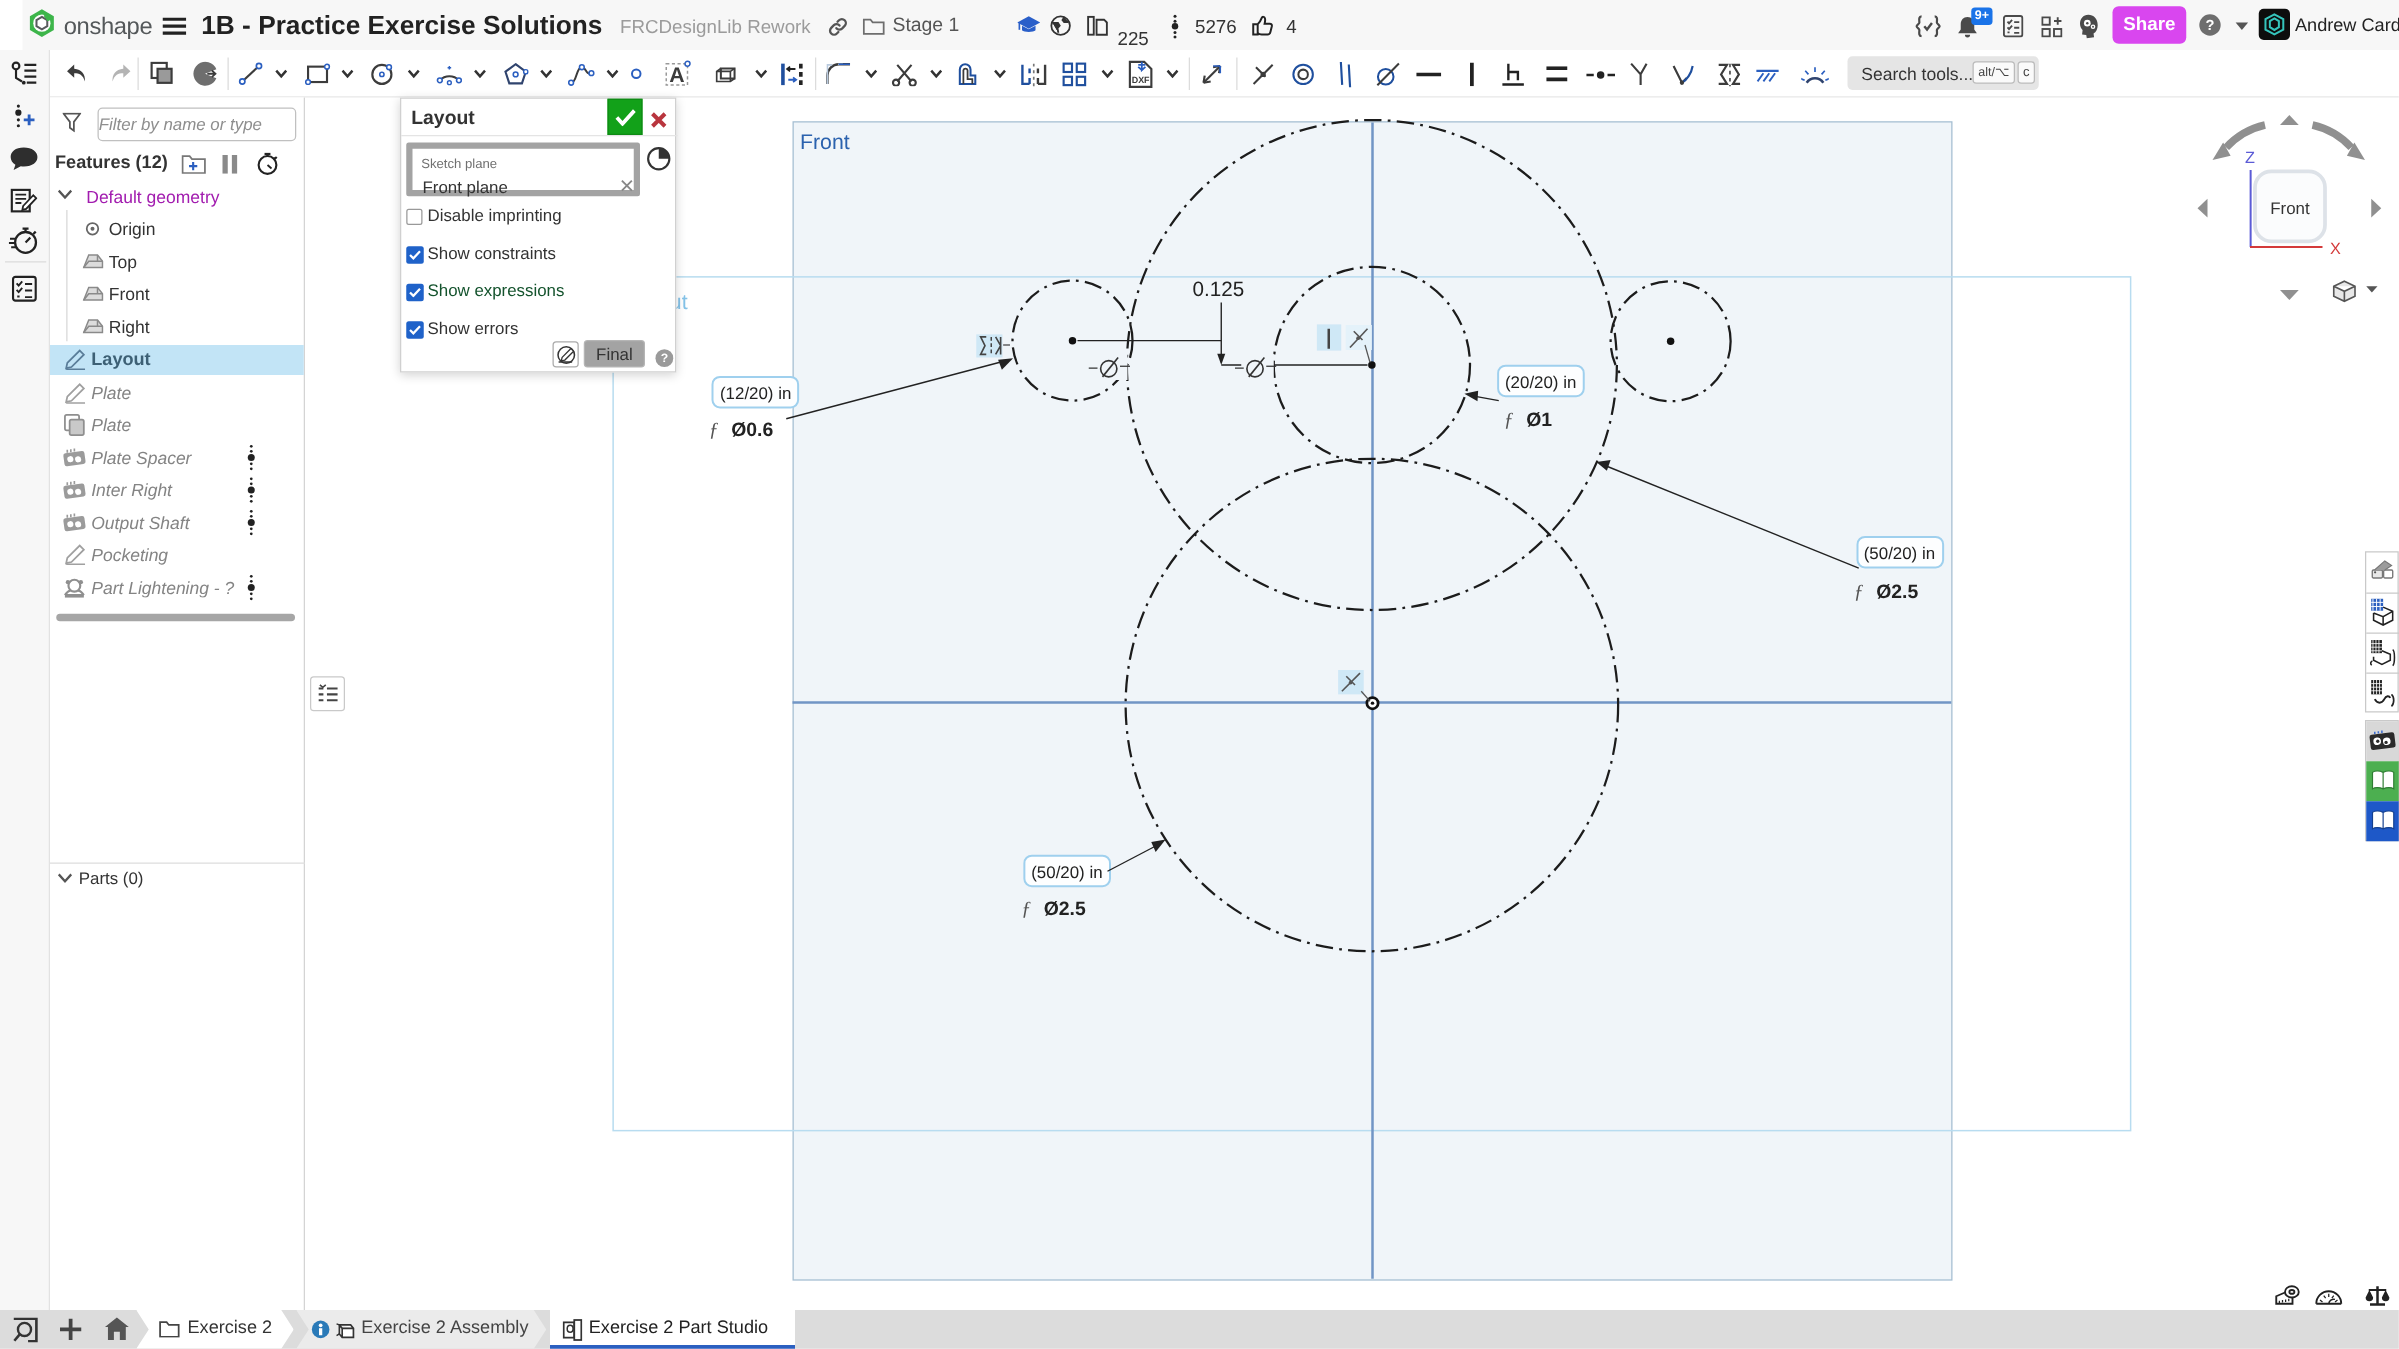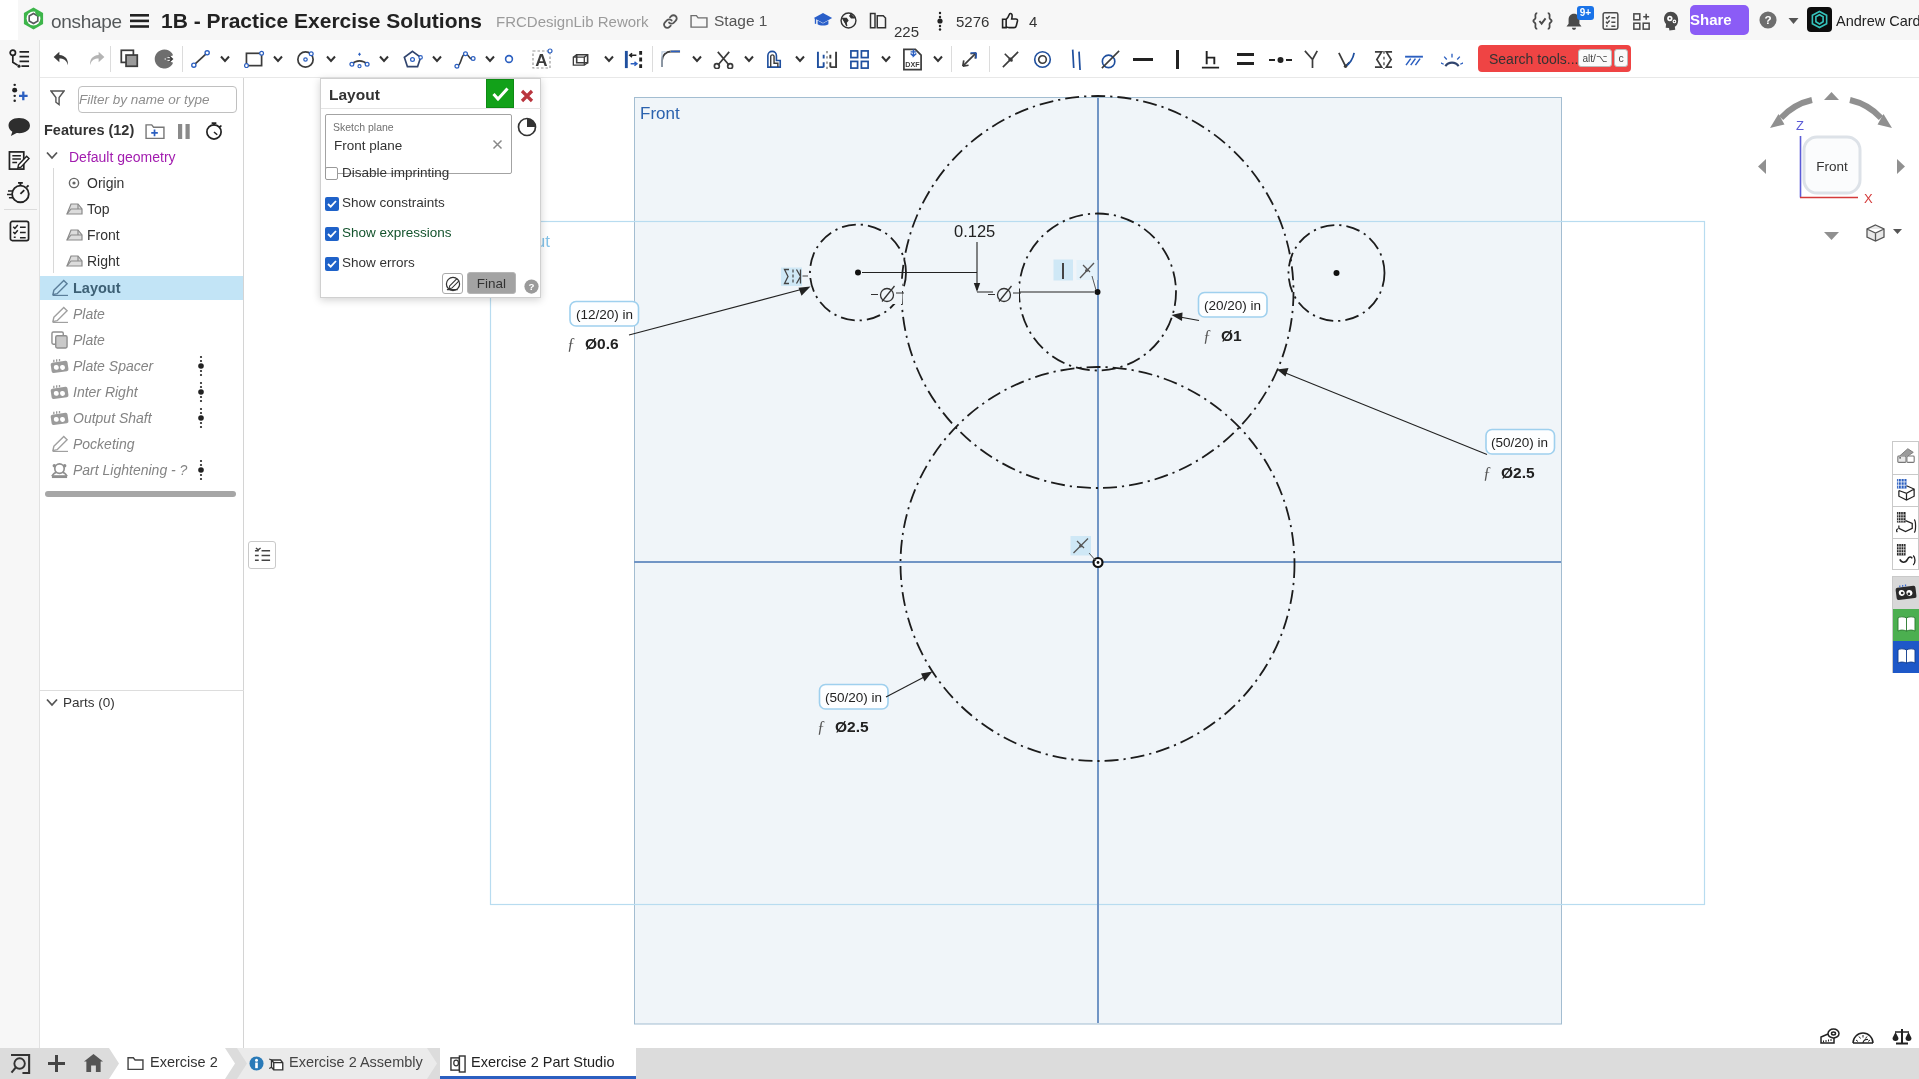--- a/index.html
+++ b/index.html
@@ -300,21 +300,21 @@
     <path d="M15.5 1 v7 M12 4.5 h7"></path>
   </svg>
 
   <svg class="abs" style="left:1644px;top:11px" width="19" height="20" viewBox="0 0 22 24">
     <path d="M10 1 C5 1 2 5 2 9.5 c0 2.5 1 4.5 2.5 6 L4 20 l4 0.5 l0.5 3 l7 -1 l-0.5 -3.5 c2.5 -1.5 4 -4.5 4 -8 C19 4.5 15 1 10 1 z" fill="#4a4a4a"></path>
     <circle cx="9" cy="9" r="3.2" fill="#fff"></circle>
     <circle cx="14.5" cy="12.5" r="2.2" fill="#fff"></circle>
     <circle cx="9" cy="9" r="1.2" fill="#4a4a4a"></circle>
     <circle cx="14.5" cy="12.5" r="0.9" fill="#4a4a4a"></circle>
   </svg>
-  <div class="abs" style="left:1672px;top:5px;width:59px;height:30px;background:#8b5cf6;border-radius:5px;color:#fff;font-size:15px;font-weight:bold;text-align:left;line-height:30px">Share</div>
+  <div class="abs" style="left:1672px;top:5px;width:59px;height:30px;background:#d946ef;border-radius:5px;color:#fff;font-size:15px;font-weight:bold;text-align:center;line-height:30px">Share</div>
 
   <svg class="abs" style="left:1741px;top:11px" width="18" height="18" viewBox="0 0 20 20">
     <circle cx="10" cy="10" r="9.5" fill="#6e6e6e"></circle>
     <text x="10" y="14.5" font-size="13" font-weight="bold" fill="#fff" text-anchor="middle" font-family="Liberation Sans">?</text>
   </svg>
   <svg class="abs" style="left:1770px;top:17px" width="11" height="8" viewBox="0 0 11 8">
       <path d="M0.5 1 L5.5 7 L10.5 1 z" fill="#555"></path>
     </svg>
 
   <div class="abs" style="left:1789px;top:7px;width:25px;height:25px;background:#0d0d0d;border-radius:4px">
@@ -537,21 +537,21 @@
   </svg>
   <svg class="abs" style="left:1404px;top:12px" width="20" height="15" viewBox="0 0 21 16">
     <path d="M1 5 h19" stroke="#2b5fc0" stroke-width="2"></path>
     <path d="M2 14 l5 -7 M7 14 l5 -7 M12 14 l5 -7" stroke="#2b5fc0" stroke-width="1.6"></path>
   </svg>
   <svg class="abs" style="left:1441px;top:9px" width="22" height="20" viewBox="0 0 23 21">
     <path d="M4.5 18 A 8.5 8.5 0 0 1 18.5 18" fill="none" stroke="#30446e" stroke-width="2.2"></path>
     <path d="M11.5 9 v-4 M6 11 l-2.7 -3 M17 11 l2.7 -3 M2.8 16 l-3.5 -1.5 M20.2 16 l3.5 -1.5" stroke="#2b5fc0" stroke-width="1.4"></path>
   </svg>
 
-  <div class="abs" style="left:1478px;top:5px;width:153px;height:27px;background:#ef4444;border-radius:4px">
+  <div class="abs" style="left:1478px;top:5px;width:153px;height:27px;background:#e5e5e5;border-radius:4px">
     <div class="abs" style="left:11px;top:6px;font-size:14px;color:#333">Search tools...</div>
     <div class="abs" style="left:100px;top:4px;width:34px;height:18px;background:#fafafa;border:1px solid #bbb;border-radius:3px;font-size:10px;color:#444;text-align:center;line-height:17px">alt/⌥</div>
     <div class="abs" style="left:136px;top:4px;width:14px;height:18px;background:#fafafa;border:1px solid #bbb;border-radius:3px;font-size:10.5px;color:#444;text-align:center;line-height:17px">c</div>
   </div>
 </div>
 <div id="leftstrip">
 
   <svg class="abs" style="left:8px;top:8px" width="23" height="21" viewBox="0 0 24 22">
     <circle cx="5" cy="5" r="2.8" fill="none" stroke="#222" stroke-width="1.8"></circle>
     <path d="M5 8 V15 L10 18" fill="none" stroke="#222" stroke-width="1.8"></path>
@@ -741,21 +741,21 @@
   <div class="abs" style="left:165px;top:0px;width:28px;height:29px;background:#12a119;border:1px solid #0e8a14">
     <svg style="margin:7px 0 0 5px" width="17" height="14" viewBox="0 0 17 14">
         <path d="M1.5 7 L6 12 L15.5 1.5" fill="none" stroke="#fff" stroke-width="3"></path>
       </svg>
   </div>
   <svg class="abs" style="left:199px;top:9.5px" width="14" height="14" viewBox="0 0 14 14">
       <path d="M2 2 L12 12 M12 2 L2 12" stroke="#b9353e" stroke-width="3.2"></path>
     </svg>
   <div class="abs" style="left:0;top:29px;width:221px;height:1px;background:#e4e4e4"></div>
 
-  <div class="abs" style="left:4px;top:35px;width:187px;height:60px;border:1px solid #a3a3a3;border-radius:2px">
+  <div class="abs" style="left:4px;top:35px;width:187px;height:43px;border:5px solid #a3a3a3;border-radius:2px">
     <div class="abs" style="left:7px;top:6px;font-size:10.5px;color:#707070">Sketch plane</div>
     <div class="abs" style="left:8px;top:23px;font-size:13.5px;color:#333">Front plane</div>
     <svg class="abs" style="left:166px;top:24px" width="11" height="11" viewBox="0 0 11 11">
         <path d="M1.5 1.5 L9.5 9.5 M9.5 1.5 L1.5 9.5" stroke="#888" stroke-width="1.5"></path>
       </svg>
   </div>
   <svg class="abs" style="left:196px;top:38px" width="20" height="20" viewBox="0 0 20 20">
     <circle cx="10" cy="10" r="8.5" fill="none" stroke="#333" stroke-width="1.7"></circle>
     <path d="M10 10 V1.5 A 8.5 8.5 0 0 1 18.5 10 z" fill="#333"></path>
   </svg>

